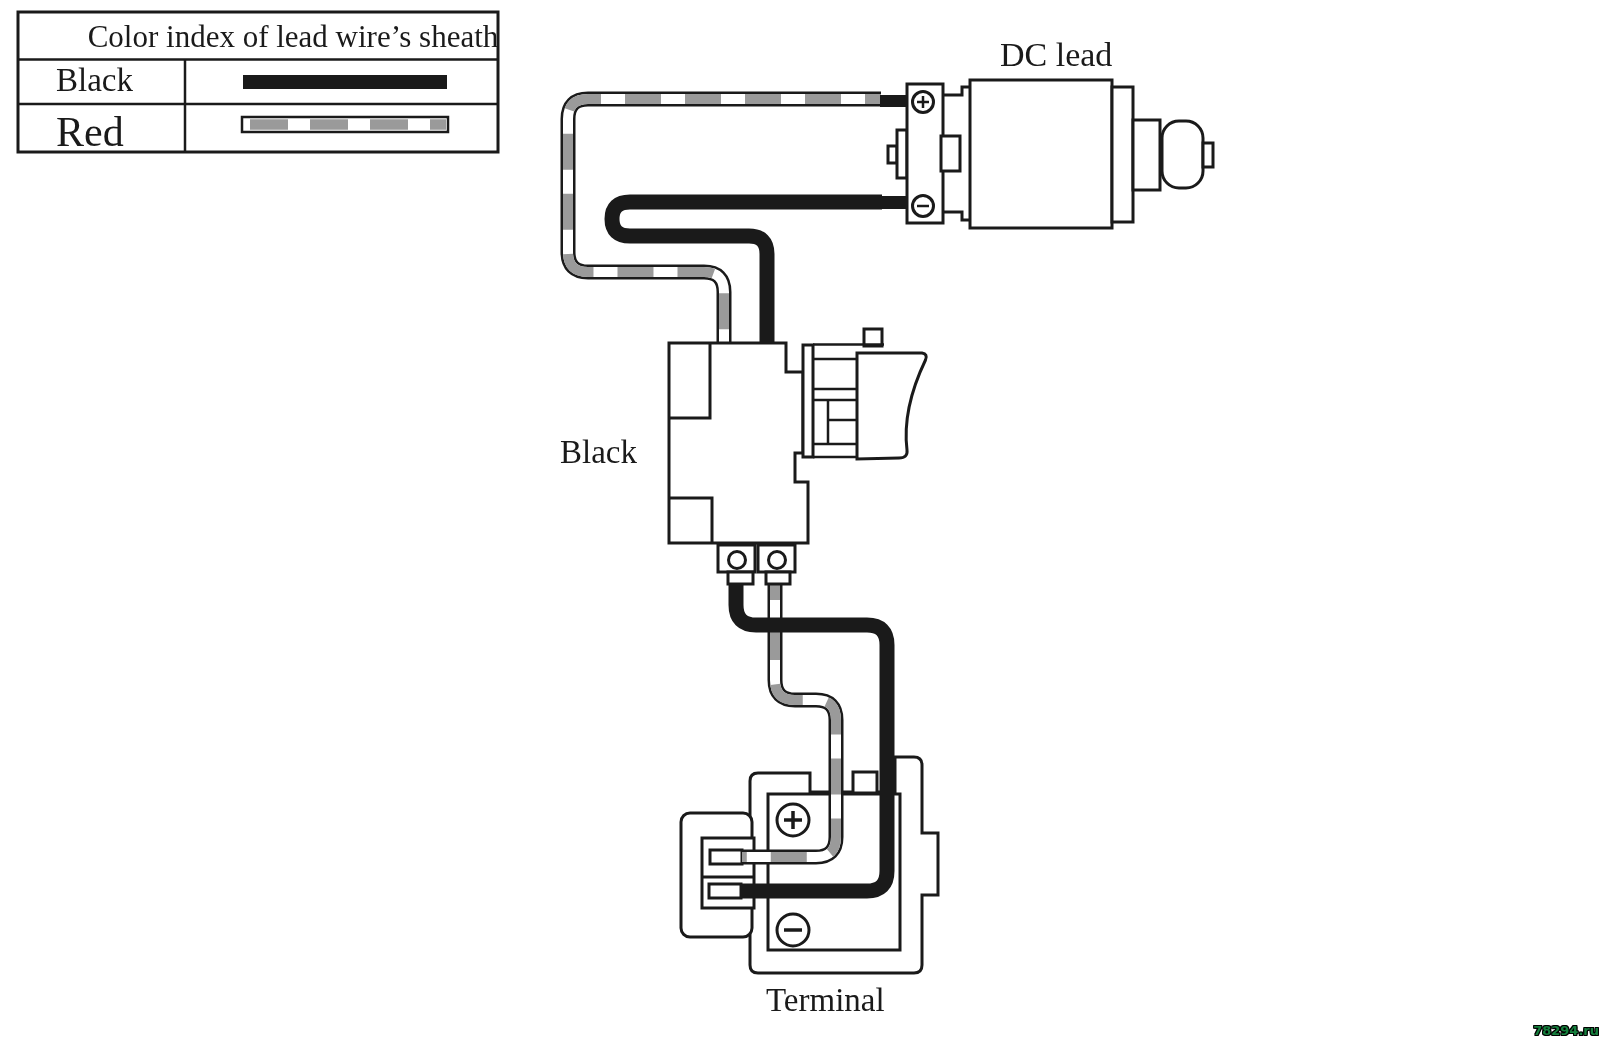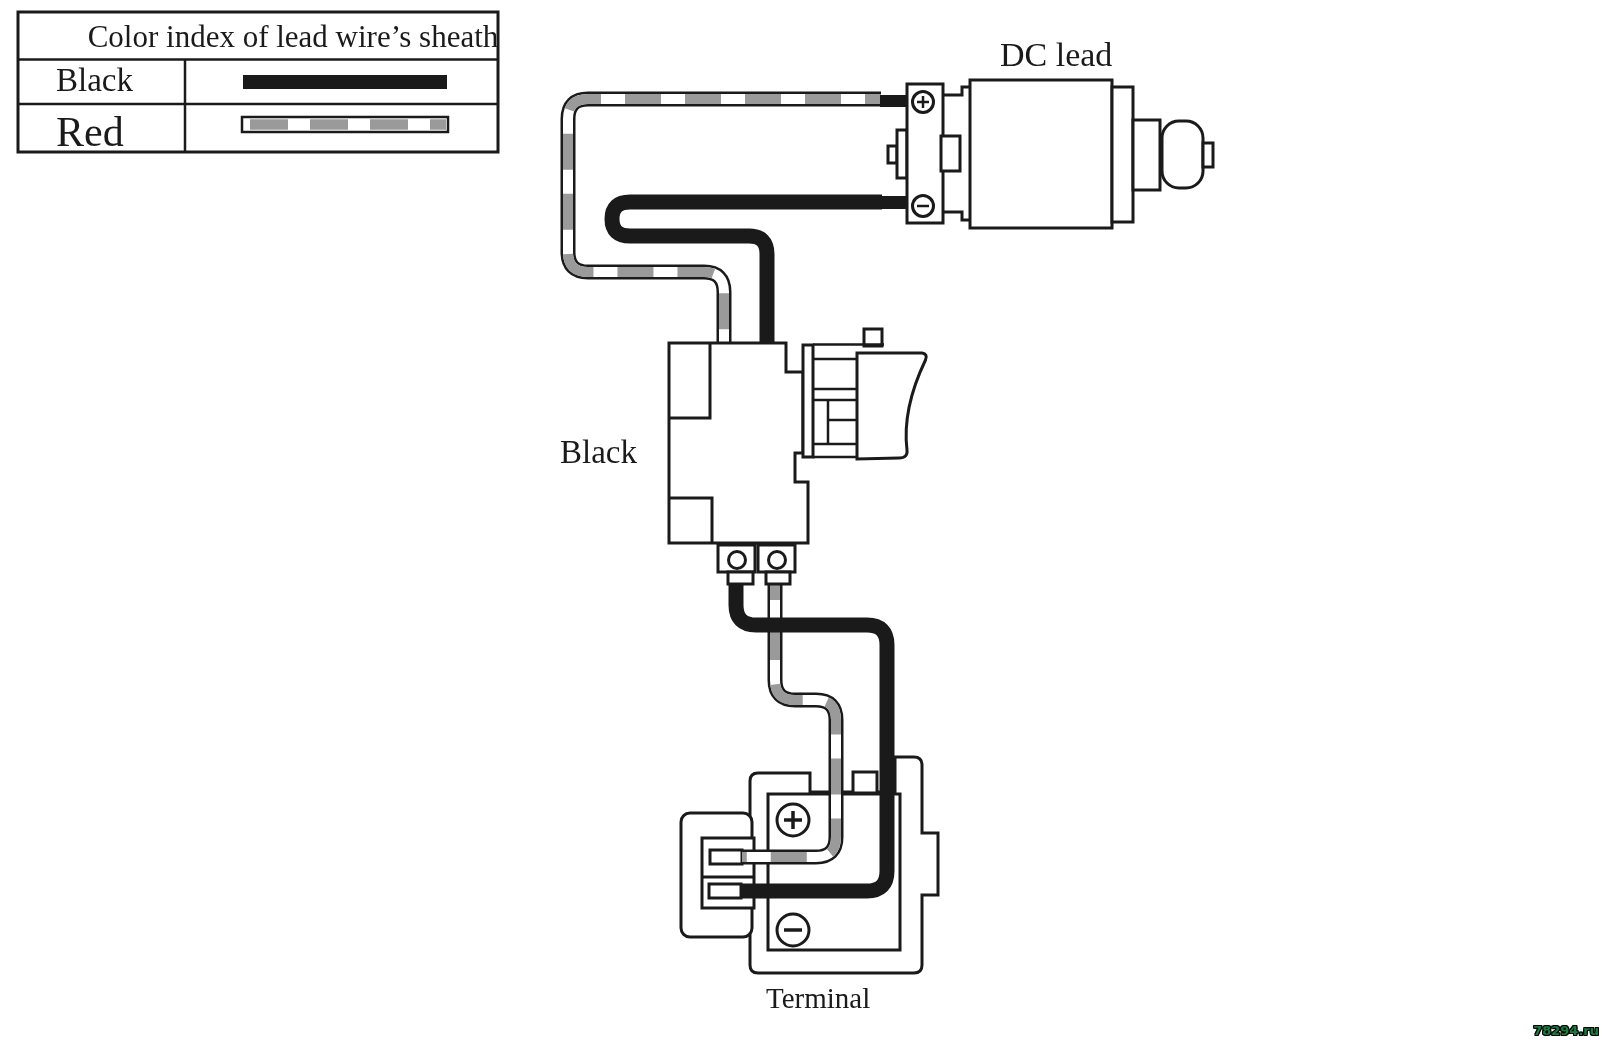--- a/index.html
+++ b/index.html
@@ -5,21 +5,21 @@
   html,body{margin:0;padding:0;background:#ffffff;}
   .page{position:relative;width:1602px;height:1042px;background:#ffffff;overflow:hidden;
         font-family:"Liberation Serif", serif;color:#1a1a1a;}
   .canvas{position:absolute;left:0;top:0;}
   .lbl{position:absolute;line-height:1;white-space:nowrap;}
   .legend-title{left:18px;top:21px;width:480px;text-align:center;font-size:31px;margin-left:35px;}
   .legend-row1{left:56px;top:64px;font-size:33px;}
   .legend-row2{left:56px;top:111px;font-size:42px;}
   .motor-label{left:1000px;top:38px;font-size:34px;}
   .switch-label{left:560px;top:436px;font-size:33px;}
-  .terminal-label{left:766px;top:984px;font-size:29px;}
+  .terminal-label{left:766px;top:984px;font-size:33px;}
   .watermark{position:absolute;right:3px;bottom:4px;font-family:"DejaVu Sans",sans-serif;
              font-weight:bold;font-size:13px;letter-spacing:0px;color:#15803d;
              text-shadow:-1px -1px 0 #000,1px -1px 0 #000,-1px 1px 0 #000,1px 1px 0 #000,
                          0 -1px 0 #000,0 1px 0 #000,-1px 0 0 #000,1px 0 0 #000;}
 </style>
 </head>
 <body>
 
 <div class="page">
 

